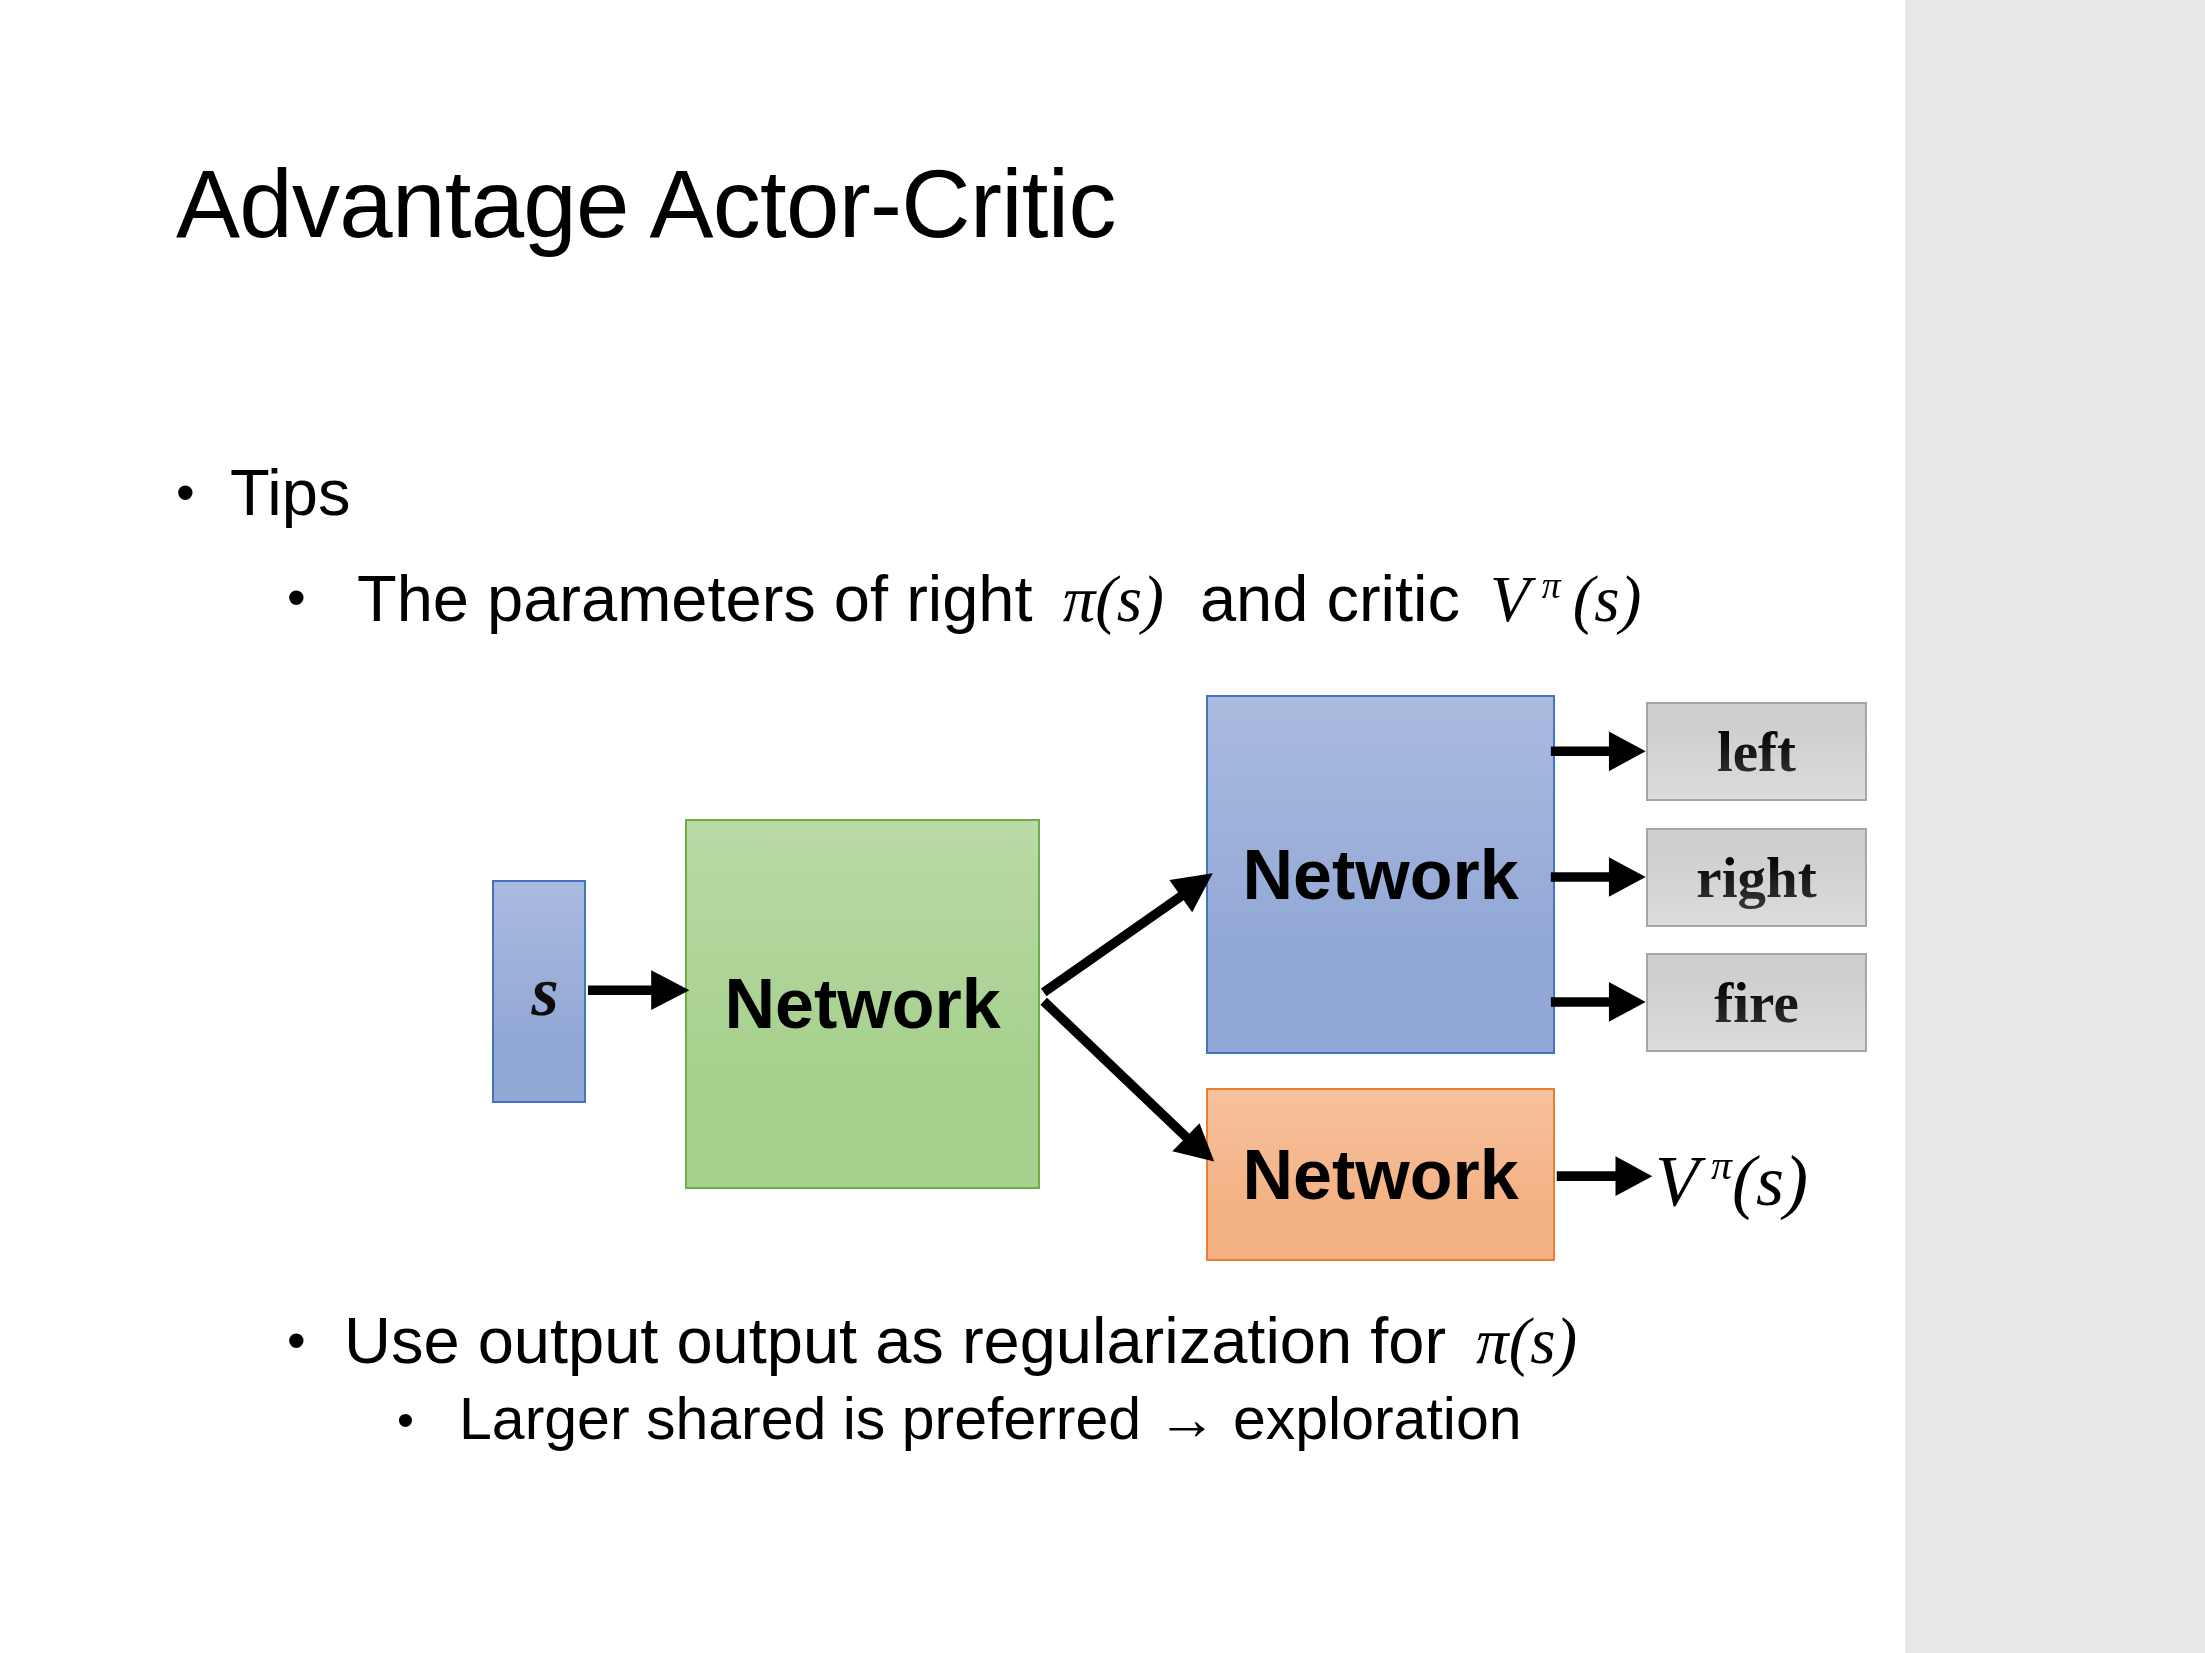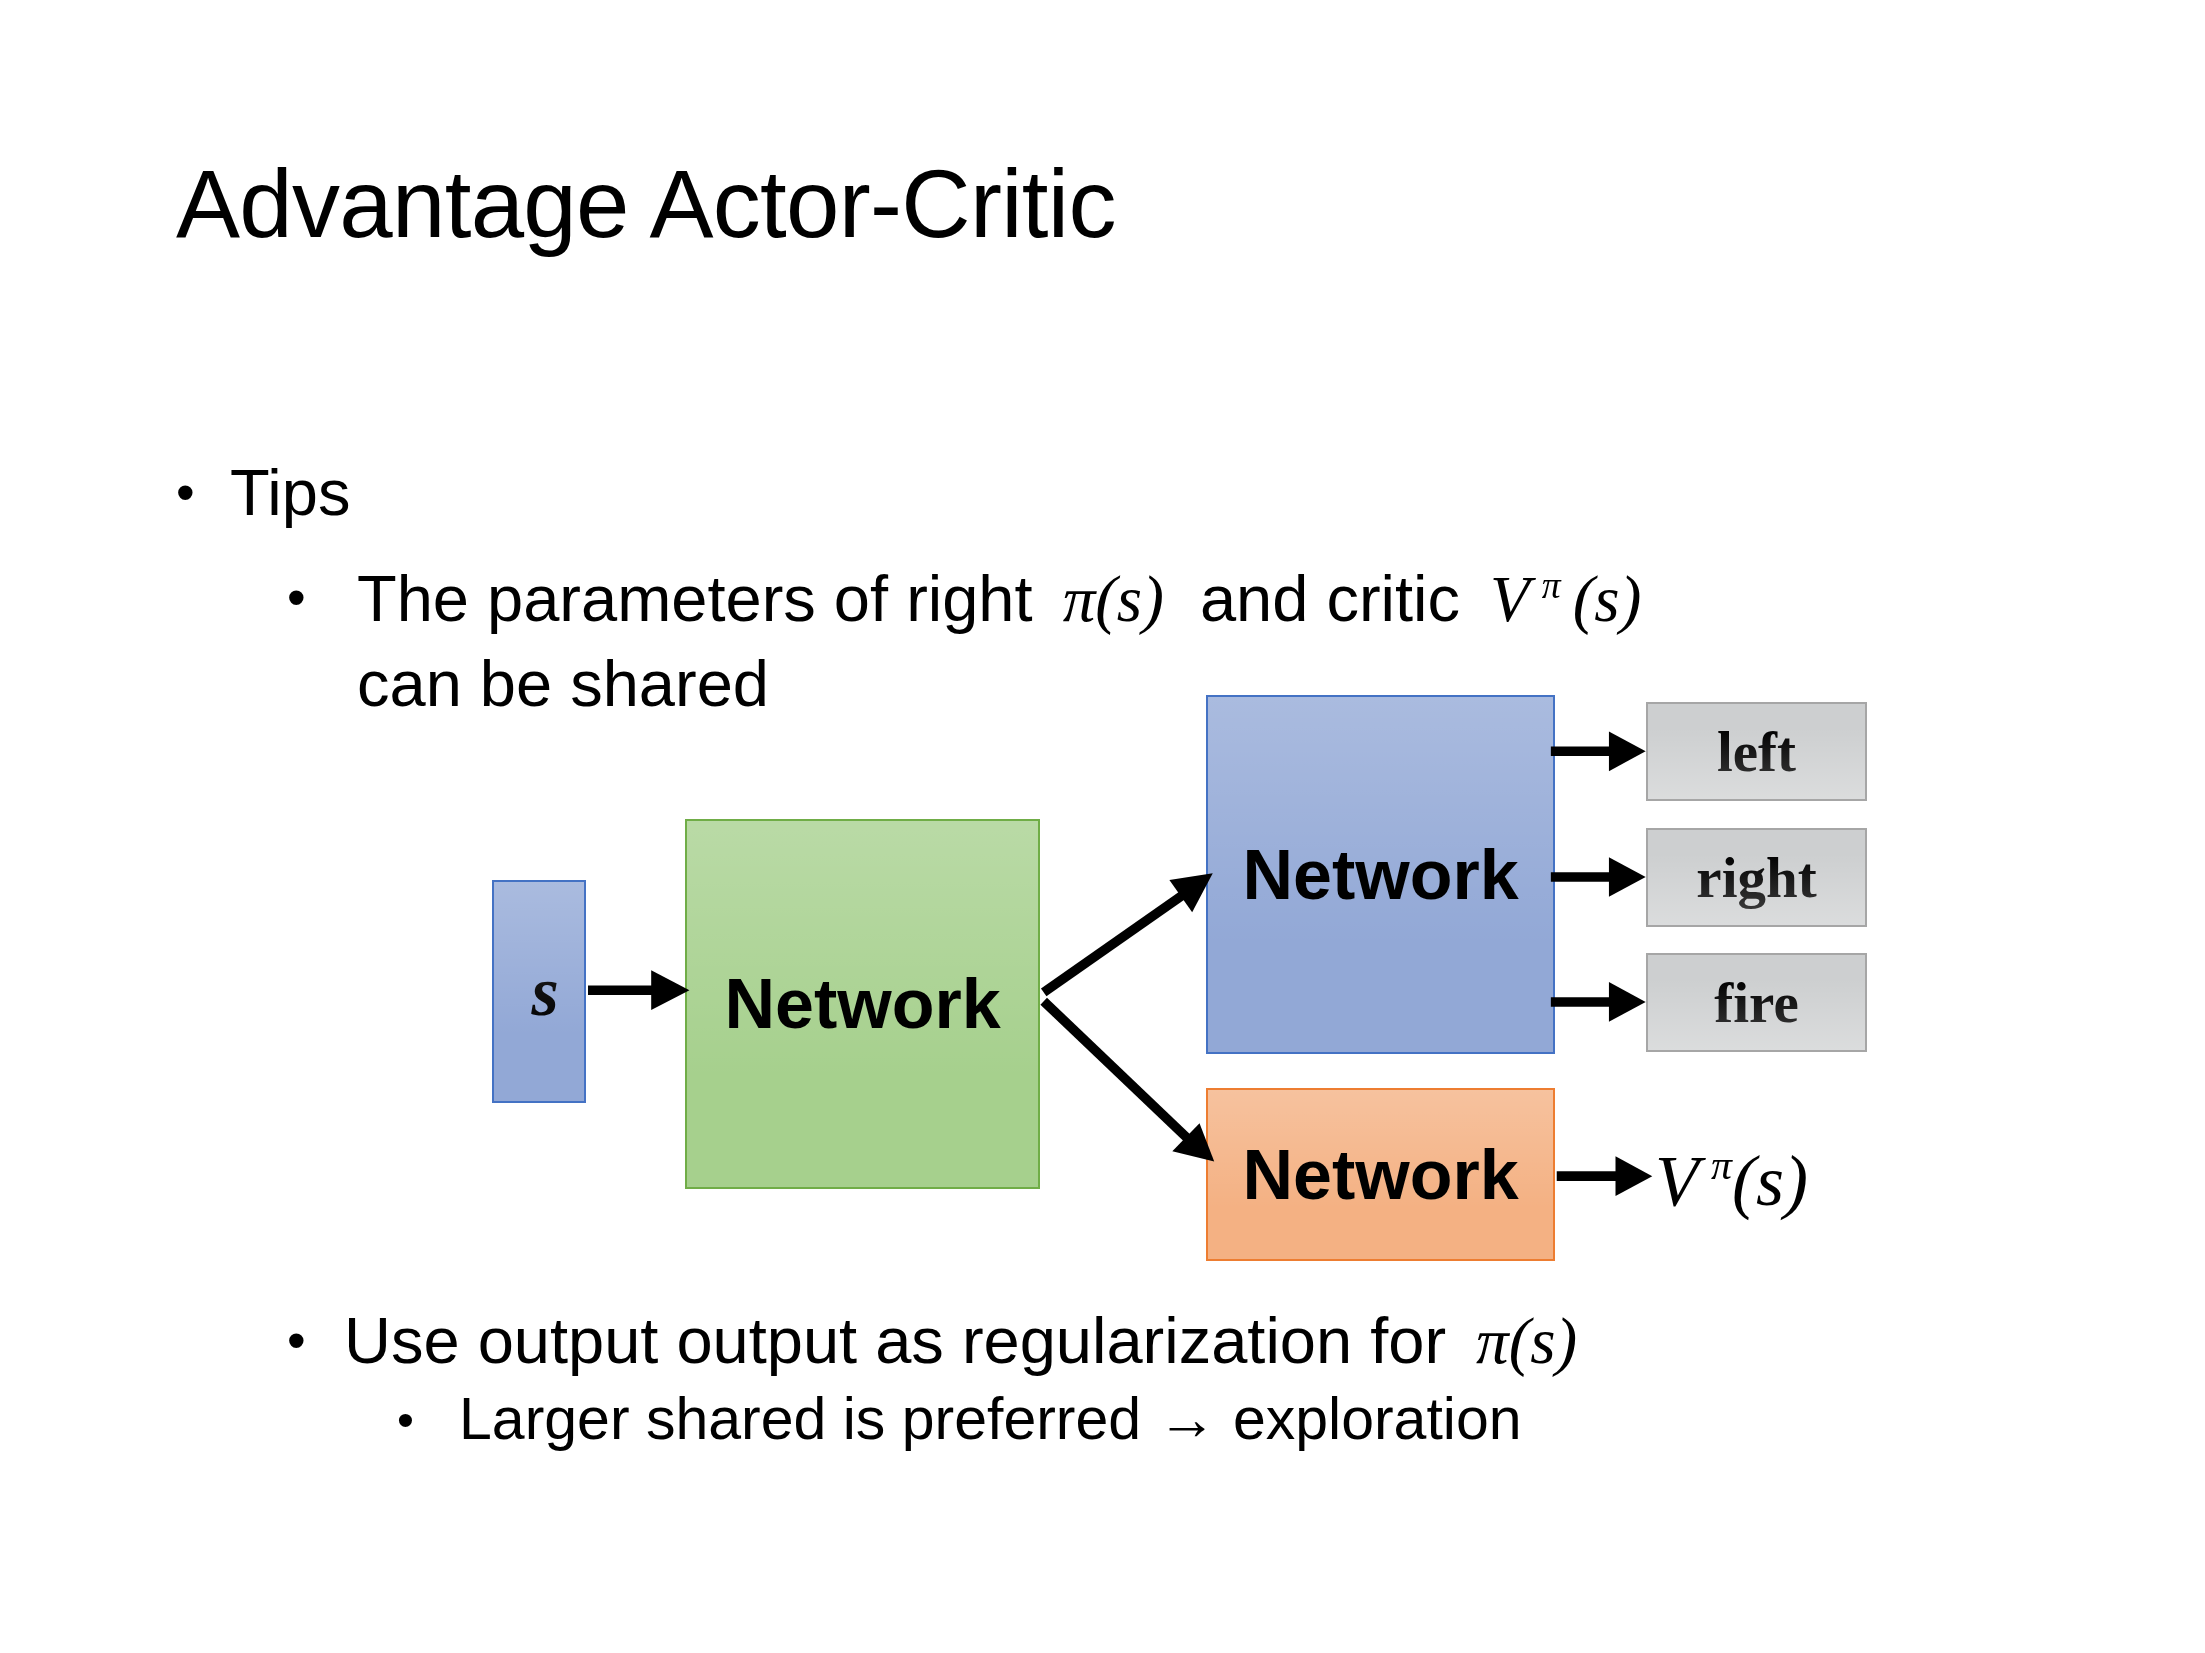--- a/index.html
+++ b/index.html
@@ -5,21 +5,21 @@
   :root{
     --background:#FFFFFF; --text:#000000; --arrow:#000000;
     --blue-fill:#92A8D6; --blue-border:#4472C4;
     --green-fill:#A6D08D; --green-border:#70AD47;
     --orange-fill:#F4B183; --orange-border:#ED7D31;
     --gray-fill:#CDCFD0; --gray-border:#A6A6A6;
   }
   *{margin:0;padding:0;box-sizing:border-box;}
   html,body{background:#e8e8e8;}
   .slide{
-    position:relative; width:2205px; height:1654px;
+    position:relative; width:1905px; height:1654px;
     background:var(--background); overflow:hidden;
     font-family:"Liberation Sans", sans-serif; color:var(--text);
   }
   .abs{position:absolute;}
   .page-title{
     left:176px; top:156px; font-size:96px; line-height:1; font-weight:400;
     letter-spacing:-0.7px; white-space:nowrap;
   }
   
   .brow{display:flex; align-items:flex-start; white-space:nowrap;}
@@ -71,21 +71,20 @@
 
   <div class="abs brow b1">
     <span class="dot">•</span>
     <span class="btext">Tips</span>
   </div>
 
   <div class="abs brow b2">
     <span class="dot">•</span>
     <div class="btext">
       <span class="keep-space">The parameters of right </span><span class="math keep-space">π(s)</span><span class="keep-space">  and critic </span><span class="math">V</span><sup class="math">π</sup><span class="math">(s)</span><br>
-      <span>can be shared</span>
     </div>
   </div>
 
   <div>
 
     <div class="abs box state-box">
       <span class="math">s</span>
     </div>
 
     <div class="abs box shared-box">

